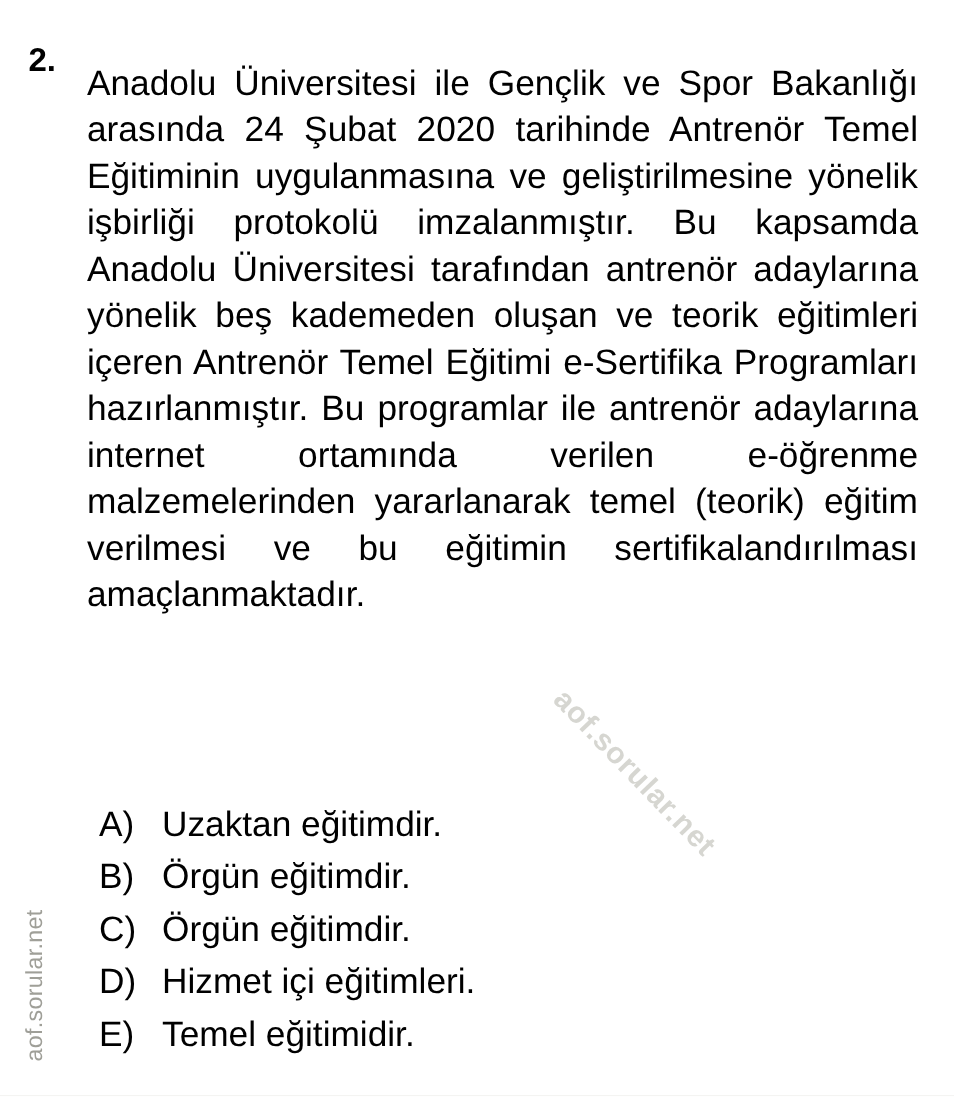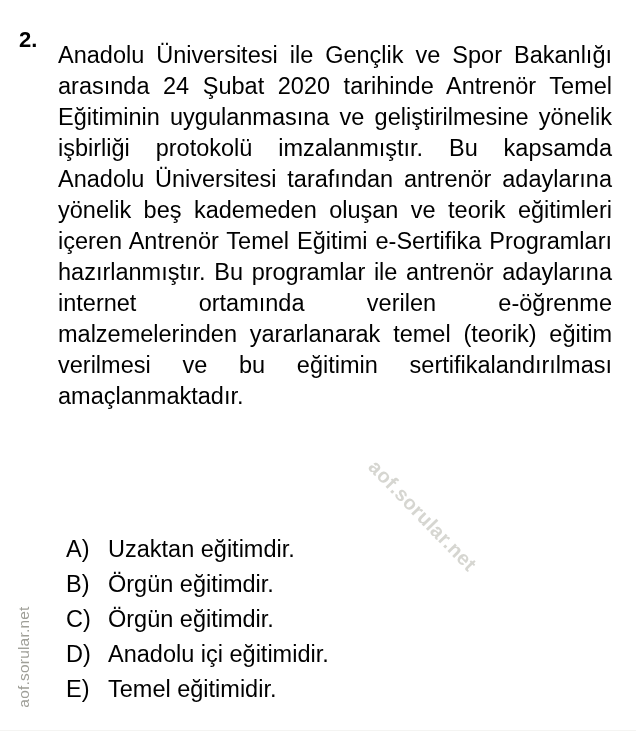--- a/index.html
+++ b/index.html
@@ -188,21 +188,21 @@
       <span class="option-text">Örgün eğitimdir.</span>
     </div>
 
     <div class="option">
       <span class="option-letter">C)</span>
       <span class="option-text">Örgün eğitimdir.</span>
     </div>
 
     <div class="option">
       <span class="option-letter">D)</span>
-      <span class="option-text">Anadolu içi eğitimidir.</span>
+      <span class="option-text">Hizmet içi eğitimleri.</span>
     </div>
 
     <div class="option">
       <span class="option-letter">E)</span>
       <span class="option-text">Temel eğitimidir.</span>
     </div>
 
   </div>
 
   <div class="scan-edge"></div>

